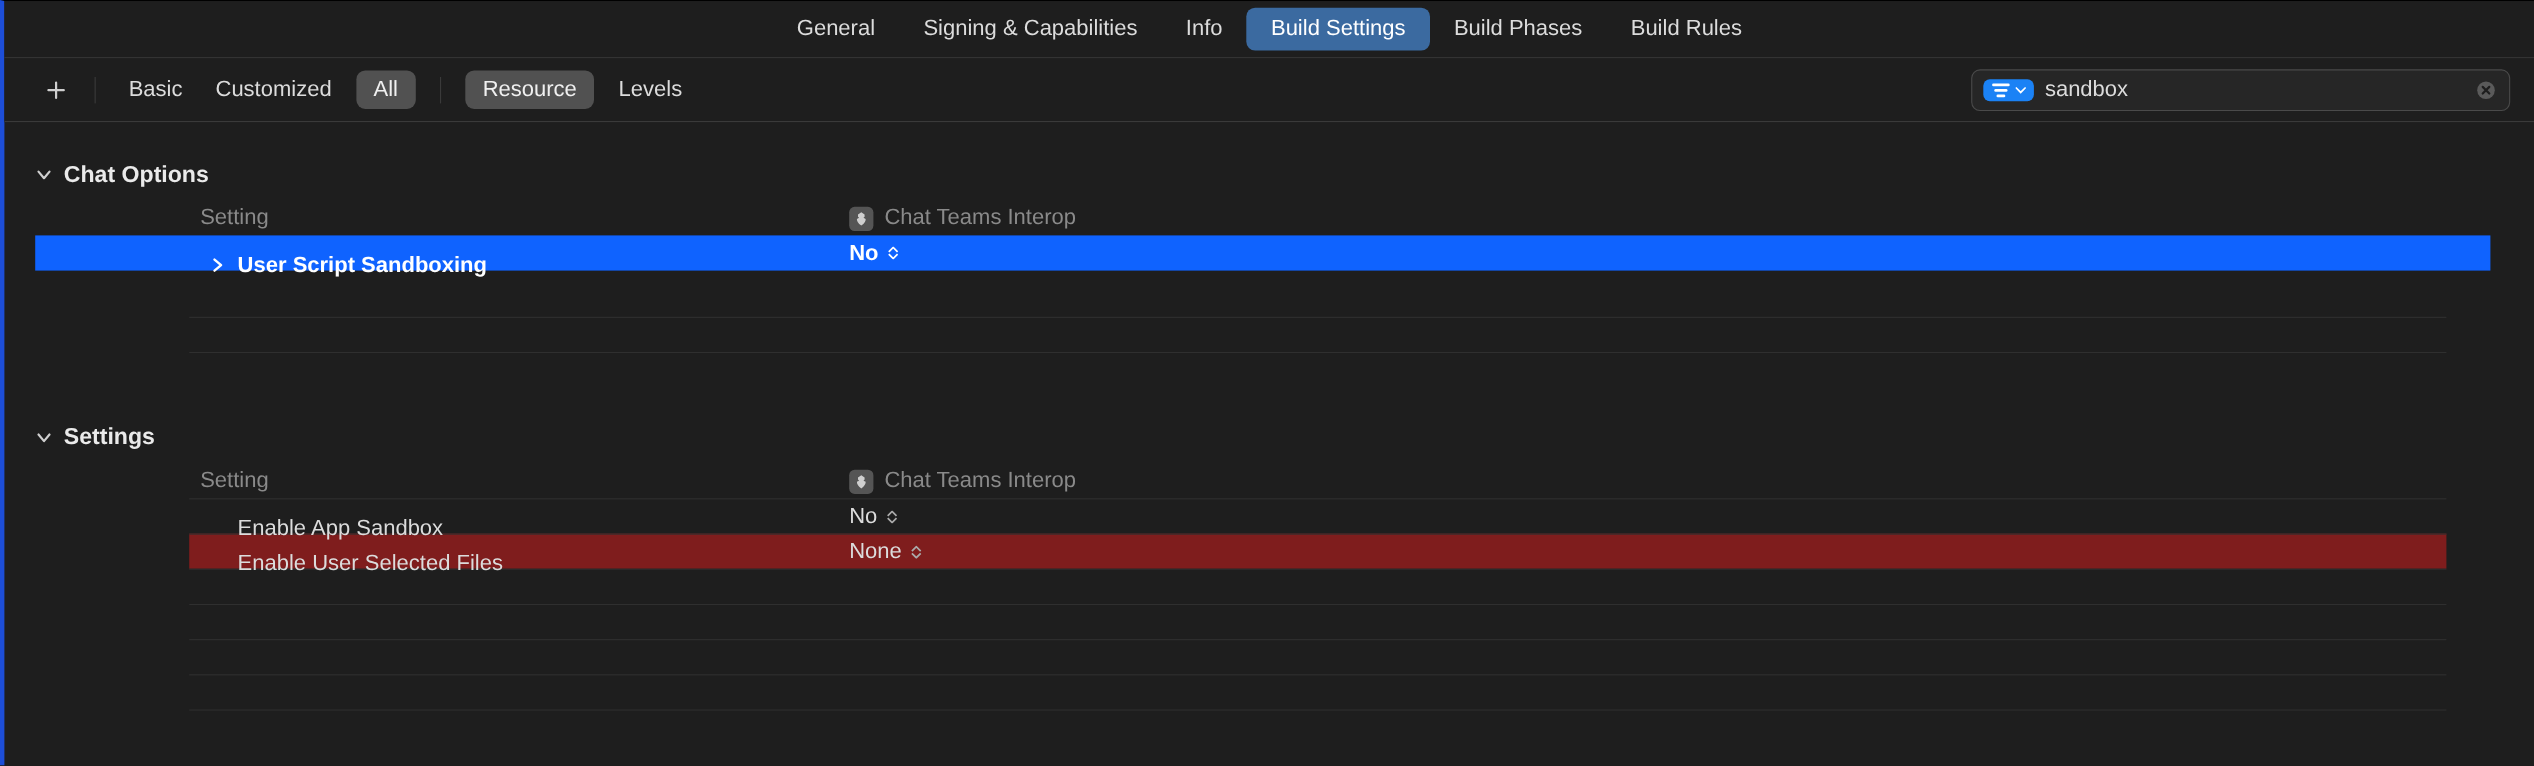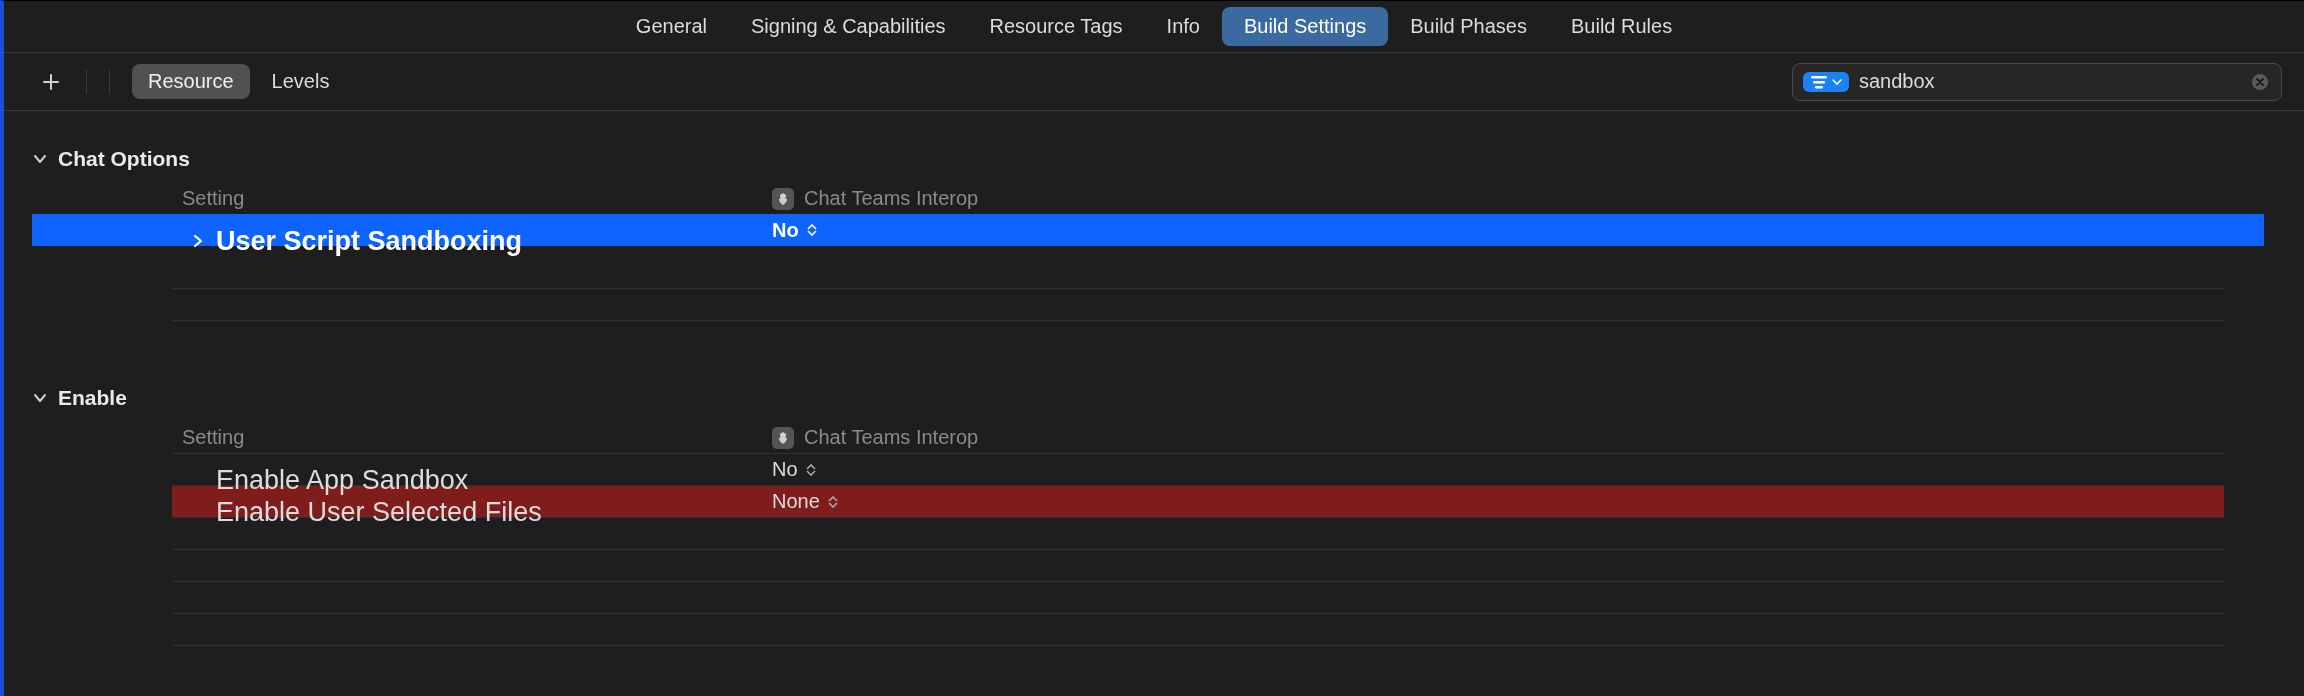--- a/index.html
+++ b/index.html
@@ -176,21 +176,21 @@
   .setting-row.stripe { background:#7f1d1d; }
   .setting-row.selected {
     background:var(--select-blue);
     color:var(--white);
   }
   .setting-row.selected .cell-setting,
   .setting-row.selected .cell-value { color:var(--white); font-weight:700;}
   .cell-setting {
     width:740px;
     padding-left:184px;
-    font-size:27px;
+    font-size:20px;
     display:flex; align-items:center; gap:10px;
     position:relative;
     margin-top:22px;
   }
   .row-chevron {
     position:absolute;
     left:160px;
     display:flex;
   }
   .cell-value {
@@ -214,35 +214,39 @@
   .rule-container { margin-left:140px; margin-right:40px; }
 </style>
 </head>
 <body>
 
 <div class="frame">
 
   <div class="tabbar">
     <div class="tab">General</div>
     <div class="tab">Signing &amp; Capabilities</div>
-    <div class="tab">Resource Tags</div>
     <div class="tab">Info</div>
     <div class="tab active">Build Settings</div>
     <div class="tab">Build Phases</div>
     <div class="tab">Build Rules</div>
   </div>
 
   <div class="toolbar">
     <div class="plus-btn">
       <svg width="20" height="20" viewBox="0 0 20 20">
           <path d="M10 3v14M3 10h14" stroke="#cfcfcf" stroke-width="2" stroke-linecap="round"></path>
         </svg>
     </div>
     <div class="tb-sep"></div>
 
+    <div class="seg">
+      <span class="seg-label">Basic</span>
+      <span class="seg-label">Customized</span>
+      <span class="pill">All</span>
+    </div>
 
     <div class="tb-sep"></div>
 
     <div class="seg">
       <span class="pill">Resource</span>
       <span class="seg-label">Levels</span>
     </div>
 
     <div class="spacer"></div>
 
@@ -322,21 +326,21 @@
       </div>
     </div>
 
     <div class="section">
       <div class="section-title-row">
         <span class="disclosure-down">
           <svg width="16" height="16" viewBox="0 0 16 16">
               <path d="M3 5l5 6 5-6" stroke="#cfcfcf" stroke-width="2" fill="none" stroke-linecap="round" stroke-linejoin="round"></path>
             </svg>
         </span>
-        <span class="section-title">Enable</span>
+        <span class="section-title">Settings</span>
       </div>
 
       <div class="col-header">
         <div class="cell-setting-head">Setting</div>
         <div class="cell-target-head">
           <span class="target-icon">
             <svg width="14" height="14" viewBox="0 0 14 14">
                 <path d="M7 1l3 2v2l-1 1 2 1c0 2-1 4-4 6-3-2-4-4-4-6l2-1-1-1V3l3-2z" fill="#cfcfcf"></path>
               </svg>
           </span>

